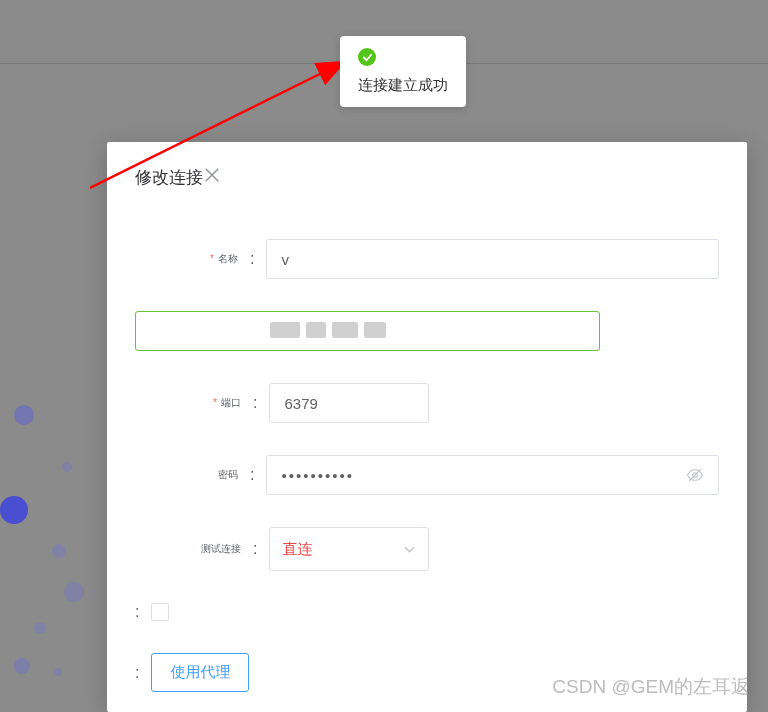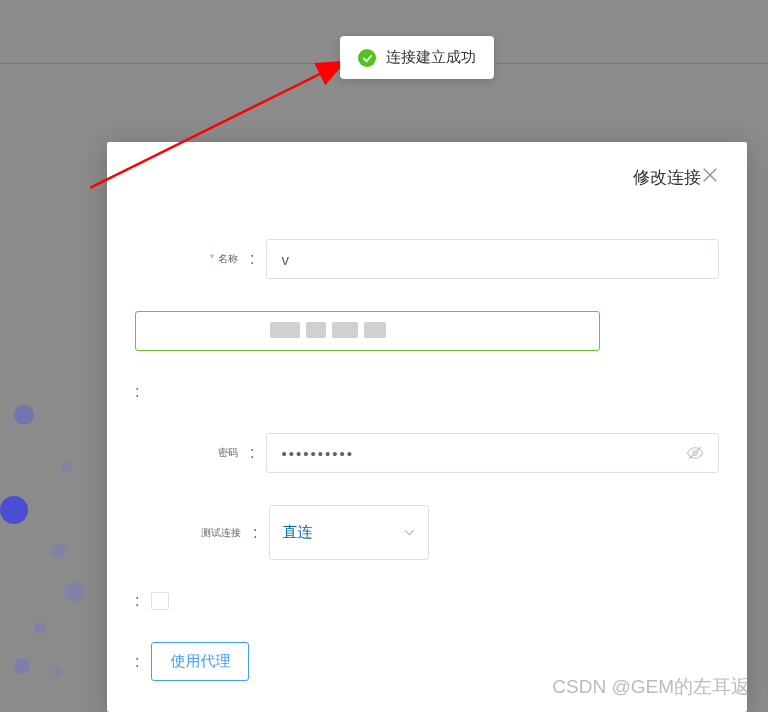--- a/index.html
+++ b/index.html
@@ -21,25 +21,26 @@
     }
     .toast {
       position: absolute;
       top: 36px;
       left: 340px;
       background: #fff;
       border-radius: 4px;
       box-shadow: 0 2px 8px rgba(0,0,0,0.15);
       padding: 12px 18px;
       display: flex;
-      align-items: flex-end;
+      align-items: flex-start;
       gap: 10px;
       z-index: 100;
       font-size: 15px;
       color: #333;
+      flex-direction: column;
     }
     .toast-icon {
       width: 18px;
       height: 18px;
       border-radius: 50%;
       background: #52c41a;
       display: flex;
       align-items: center;
       justify-content: center;
     }
@@ -56,21 +57,21 @@
       left: 107px;
       width: 640px;
       height: 570px;
       background: #fff;
       box-shadow: 0 4px 24px rgba(0,0,0,0.2);
       border-radius: 2px;
     }
     .dialog-header {
       padding: 24px 28px 10px;
       display: flex;
-      justify-content: flex-end;
+      justify-content: flex-start;
       align-items: center;
     }
     .dialog-title {
       font-size: 17px;
       color: #303133;
       font-weight: 500;
     }
     .close-btn {
       cursor: pointer;
       color: #909399;
@@ -133,30 +134,30 @@
       color: #606266;
     }
     .eye-icon {
       color: #c0c4cc;
       cursor: pointer;
       display: flex;
     }
     .eye-icon svg { width: 18px; height: 18px; }
     .select-wrap {
       width: 160px;
-      height: 55px;
+      height: 44px;
       border: 1px solid #dcdfe6;
       border-radius: 3px;
       display: flex;
       align-items: center;
       justify-content: space-between;
       padding: 0 12px;
       cursor: pointer;
       font-size: 15px;
-      color: #0369a1;
+      color: #ef4444;
     }
     .chevron { color: #c0c4cc; display: flex; }
     .chevron svg { width: 13px; height: 13px; }
     .checkbox {
       width: 18px;
       height: 18px;
       border: 1px solid #dcdfe6;
       border-radius: 2px;
       cursor: pointer;
     }
@@ -249,21 +250,23 @@
       <label class="form-label required">名称</label>
       <span style="margin-right:12px;color:#606266">:</span>
       <input class="form-input input-name" value="v" style="">
     </div>
 
     <div class="form-row">
       <input class="form-input input-ip" value="" style="">
     </div>
 
     <div class="form-row">
-      <span style="margin-right:12px;color:#606266">:</span>
+      <label class="form-label required">端口</label>
+      <span style="margin-right:12px;color:#606266">:</span>
+      <input class="form-input input-port" value="6379" style="">
     </div>
 
     <div class="form-row">
       <label class="form-label">密码</label>
       <span style="margin-right:12px;color:#606266">:</span>
       <div class="input-password-wrap">
         <input class="input-password" type="text" value="••••••••••" style="">
         <span class="eye-icon">
           <svg viewBox="0 0 24 24">
               <path d="M2 12s3.5-7 10-7 10 7 10 7-3.5 7-10 7S2 12 2 12z" stroke="currentColor" stroke-width="1.5" fill="none"></path>

